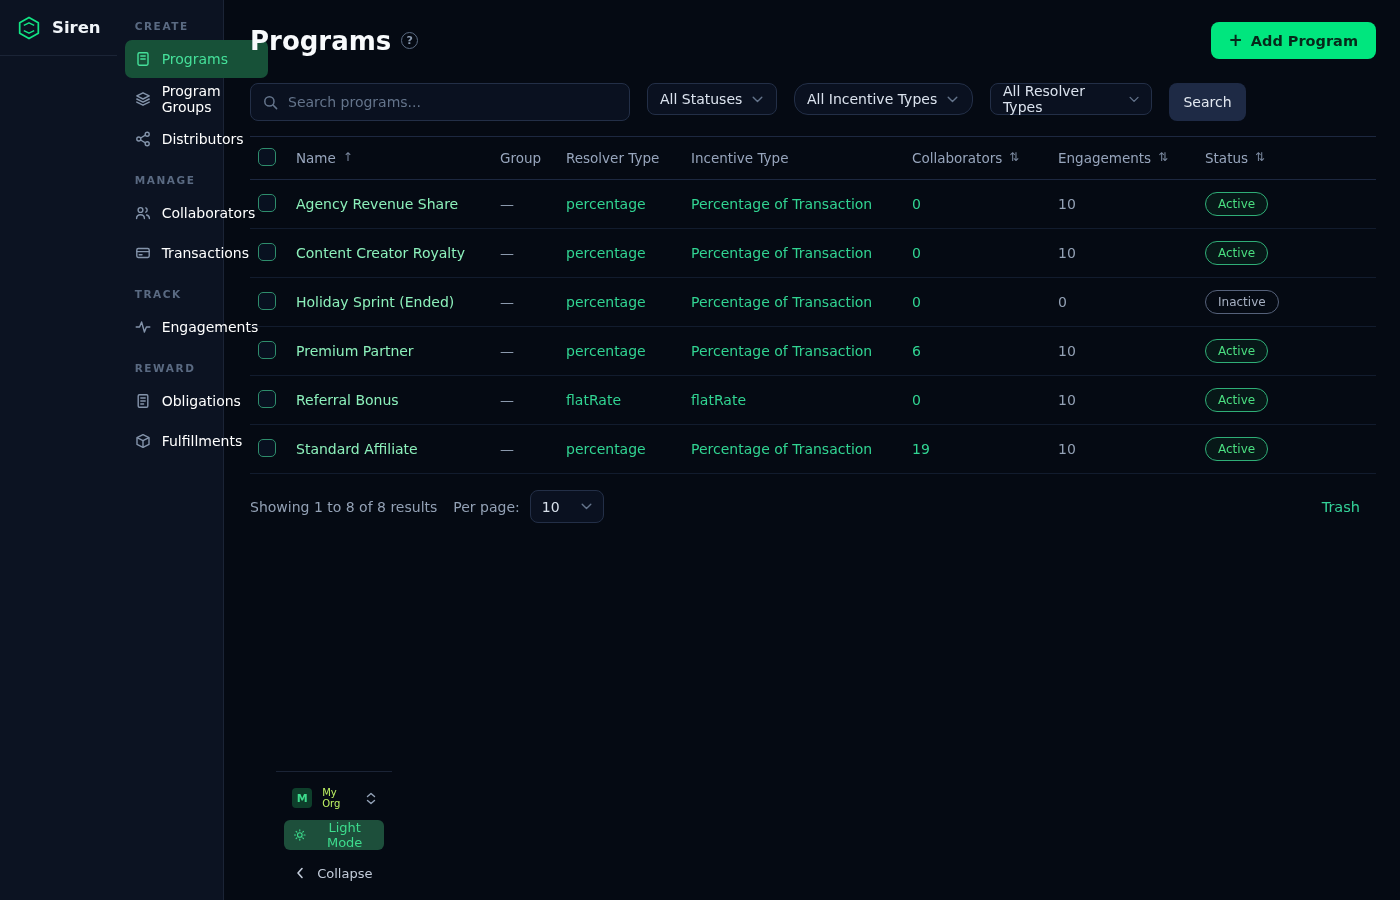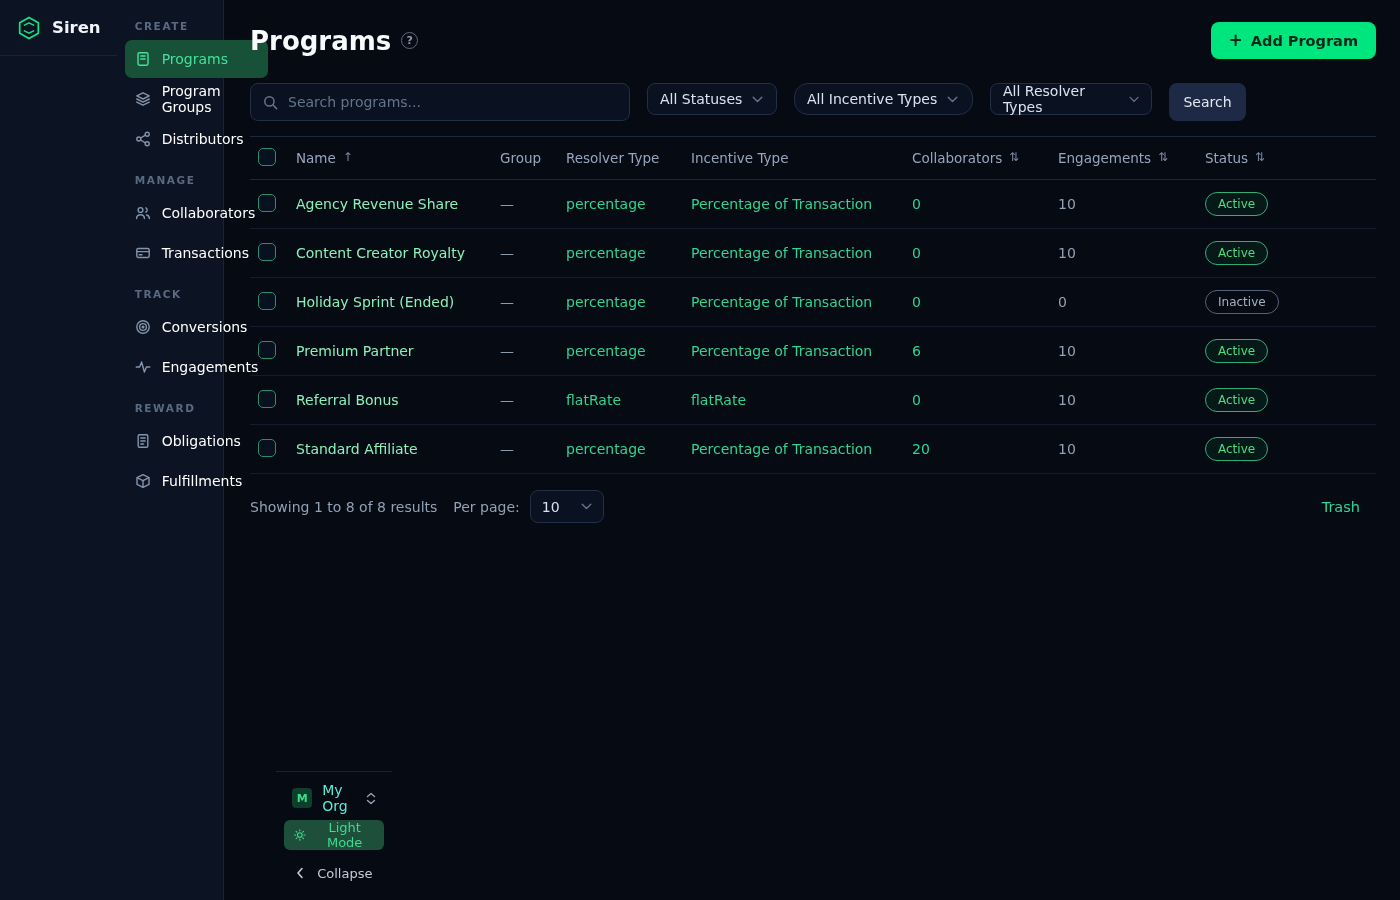--- a/index.html
+++ b/index.html
@@ -32,21 +32,21 @@
   .nav-item svg { color:#8494ab; flex:0 0 auto; }
   .nav-item.active { background:#175138; color:#45e09a; }
   .nav-item.active svg { color:#45e09a; }
 
   .sidebar-footer { margin-top:auto; border-top:1px solid #1b2436; padding:10px 8px 12px; }
   .org-row { display:flex; align-items:center; gap:10px; padding:4px 8px; height:32px; cursor:pointer; }
   .org-avatar {
     width:20px; height:20px; border-radius:4px; background:#0e3f2b; color:#3ddc8d;
     font-size:11px; font-weight:bold; display:flex; align-items:center; justify-content:center;
   }
-  .org-name { font-size:14px; color:#5eead4; flex:1; }
+  .org-name { font-size:10px; color:#bef264; flex:1; }
   .theme-btn {
     display:flex; align-items:center; gap:9px; width:100%; height:30px; margin-top:6px;
     background:#1d4f3b; border:none; border-radius:6px; color:#3ddc8d; font-size:13px;
     padding:0 10px; cursor:pointer; font-family:inherit;
   }
   .collapse-row { display:flex; align-items:center; gap:13px; height:30px; margin-top:8px; padding:0 12px; color:#c2cbd9; font-size:13px; cursor:pointer; }
 
   
   .main { flex:1; padding:22px 24px 0 26px; }
   .page-header { display:flex; align-items:center; margin-bottom:24px; }
@@ -182,28 +182,20 @@
         <svg width="16" height="16" viewBox="0 0 16 16" fill="none" stroke="currentColor" stroke-width="1.4" stroke-linecap="round">
           <rect x="1.8" y="3.5" width="12.4" height="9" rx="1.4"></rect>
             <line x1="1.8" y1="6.6" x2="14.2" y2="6.6"></line>
             <line x1="4.2" y1="9.8" x2="7" y2="9.8"></line>
         </svg>
         <span>Transactions</span>
       </div>
 
       <div class="section-label">TRACK</div>
 
-      <div class="nav-item">
-        <svg width="16" height="16" viewBox="0 0 16 16" fill="none" stroke="currentColor" stroke-width="1.4">
-          <circle cx="8" cy="8" r="6.2"></circle>
-            <circle cx="8" cy="8" r="3.4"></circle>
-            <circle cx="8" cy="8" r="0.8" fill="currentColor"></circle>
-        </svg>
-        <span>Conversions</span>
-      </div>
 
       <div class="nav-item">
         <svg width="16" height="16" viewBox="0 0 16 16" fill="none" stroke="currentColor" stroke-width="1.4" stroke-linecap="round" stroke-linejoin="round">
           <polyline points="1.2,8 4.6,8 6.6,3 9.4,13 11.4,8 14.8,8"></polyline>
         </svg>
         <span>Engagements</span>
       </div>
 
       <div class="section-label">REWARD</div>
 
@@ -383,21 +375,21 @@
         <div class="engage-cell">10</div>
         <div><span class="badge">Active</span></div>
       </div>
 
       <div class="trow">
         <div class="cell-check"><span class="checkbox"></span></div>
         <div><span class="name-link">Standard Affiliate</span></div>
         <div class="group-cell">—</div>
         <div class="resolver-cell">percentage</div>
         <div class="incentive-cell">Percentage of Transaction</div>
-        <div><span class="collab-link">20</span></div>
+        <div><span class="collab-link">19</span></div>
         <div class="engage-cell">10</div>
         <div><span class="badge">Active</span></div>
       </div>
     </div>
 
     <div class="table-footer">
       <span>Showing 1 to 8 of 8 results</span>
       <span class="per-page-label">Per page:</span>
       <div class="pp-select">
         <span>10</span>

